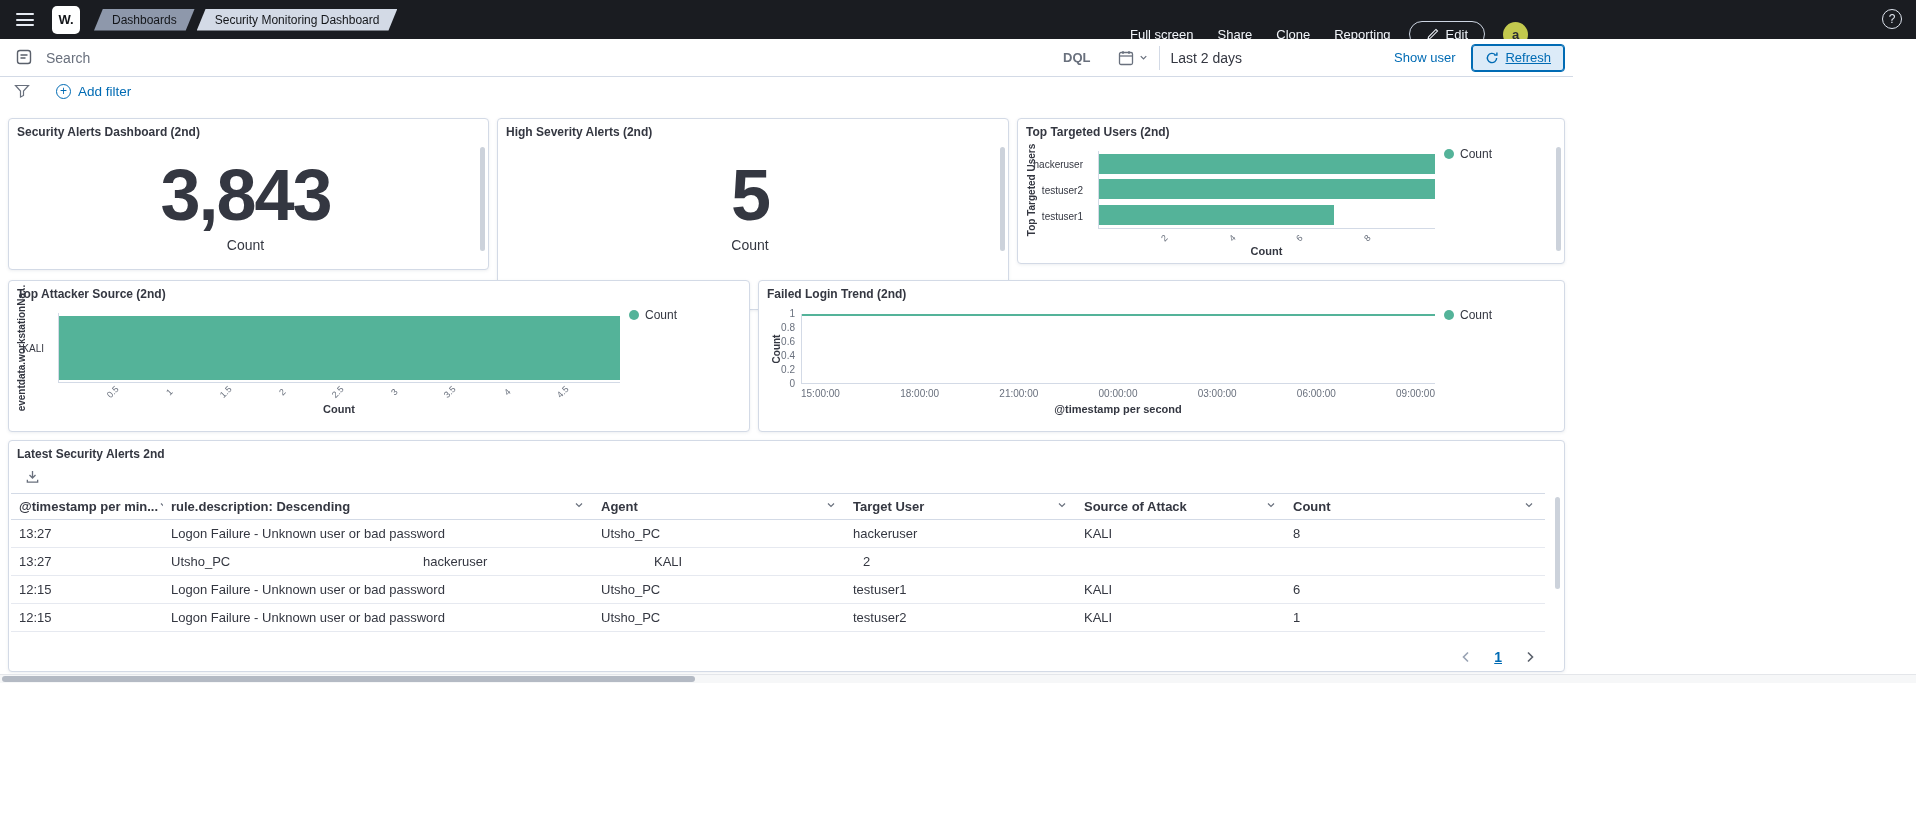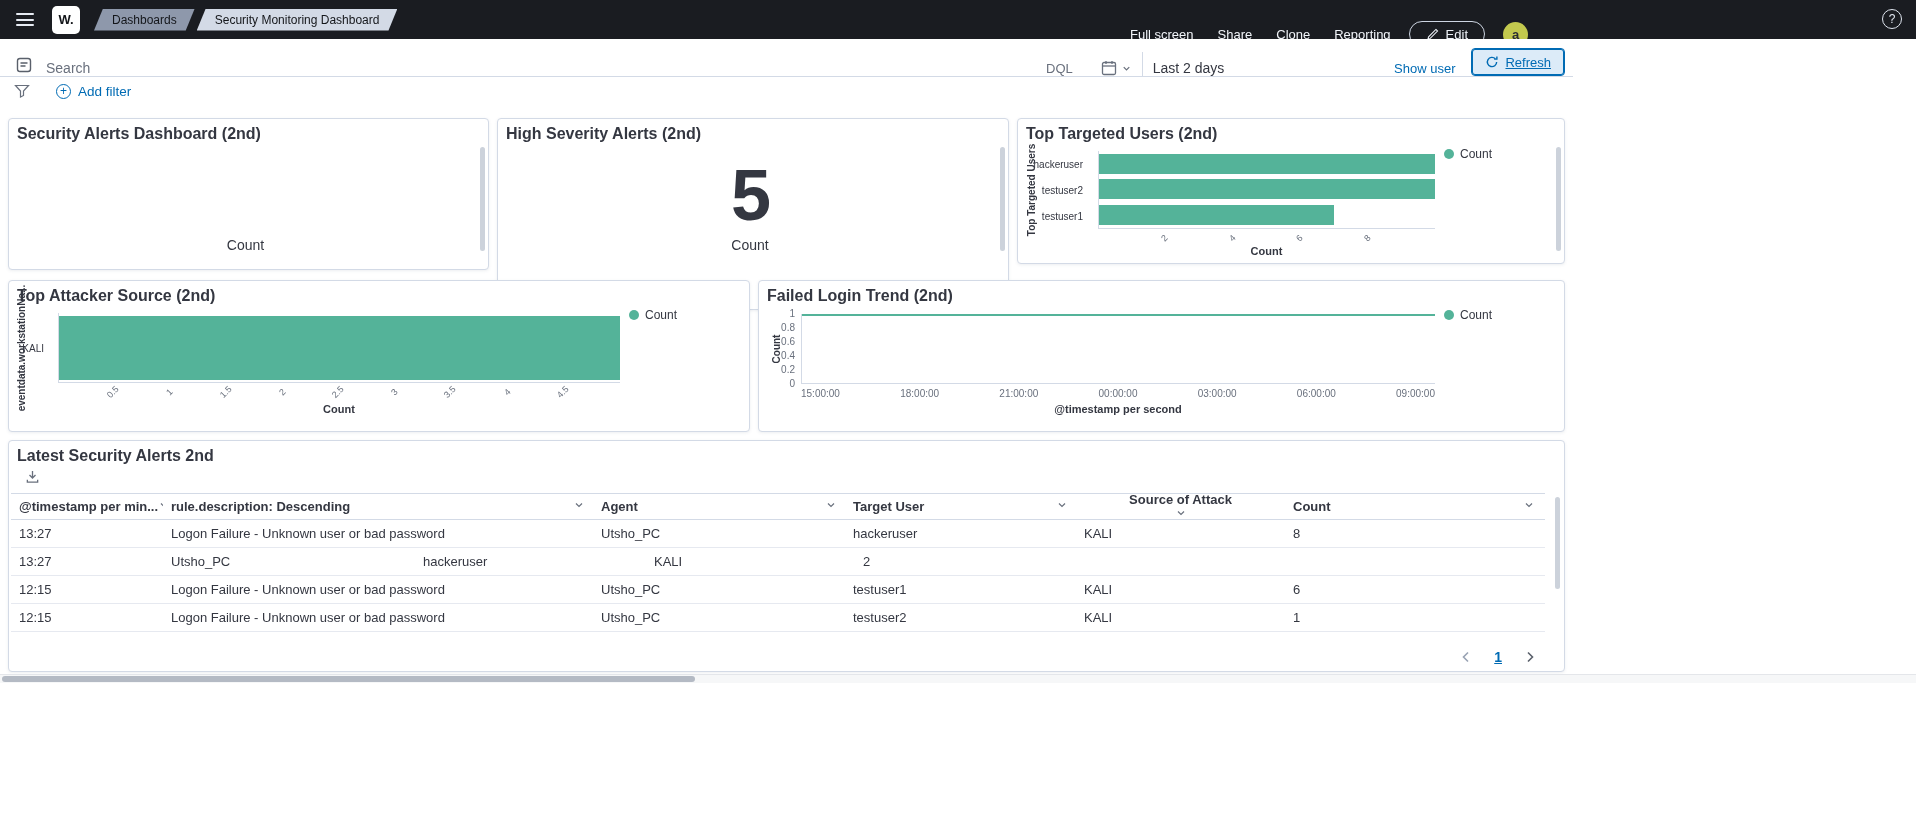--- a/index.html
+++ b/index.html
@@ -23,46 +23,46 @@
   .edit-btn { display:flex; align-items:center; gap:7px; margin-left:18px; height:26px; padding:0 16px;
     background:transparent; border:1px solid #cdd5e2; border-radius:13px; color:#eef2f8; font-size:13px; cursor:pointer;
     font-family:inherit; }
   .avatar { width:25px; height:25px; border-radius:50%; background:#c3c94e; color:#2b2d33; font-size:13px;
     font-weight:700; display:flex; align-items:center; justify-content:center; margin-left:18px; cursor:pointer; }
   .help { position:absolute; right:14px; top:9px; width:20px; height:20px; border-radius:50%;
     border:1.5px solid #dfe5ef; color:#dfe5ef; font-size:12px; display:flex; align-items:center; justify-content:center; cursor:pointer; }
 
   
   .searchrow { position:absolute; top:39px; left:0; width:1573px; height:38px; background:#fff;
-    border-bottom:1px solid #d3dae6; display:flex; align-items:flex-end; padding:0 4px 0 14px; }
+    border-bottom:1px solid #d3dae6; display:flex; align-items:center; padding:0 4px 0 14px; }
   .sq-icon { width:20px; height:20px; border:none; background:none; cursor:pointer; padding:0; }
   .search-input { flex:0 0 990px; border:none; outline:none; font-size:14px; color:#343741; margin-left:12px;
     font-family:inherit; }
   .search-input::placeholder { color:#69707d; }
-  .dql { font-size:13px; color:#69707d; font-weight:400; cursor:pointer; margin-left:10px; }
+  .dql { font-size:13px; color:#69707d; font-weight:700; cursor:pointer; margin-left:27px; }
   .cal-group { display:flex; align-items:center; gap:4px; margin-left:28px; cursor:pointer; }
   .vdiv { width:1px; height:24px; background:#d3dae6; margin:0 10px; }
   .time-range { font-size:14px; color:#343741; cursor:pointer; white-space:nowrap; }
   .show-dates { margin-left:auto; font-size:13px; color:#006bb4; font-weight:500; cursor:pointer; white-space:nowrap; }
   .refresh-btn { display:flex; align-items:center; gap:6px; margin:0 4px 0 16px; height:28px; padding:0 13px;
     background:#dcebf8; border:1px solid #006bb4; box-shadow:0 0 0 1px #006bb4 inset; border-radius:4px;
     color:#006bb4; font-size:13px; font-weight:500; cursor:pointer; font-family:inherit; }
   .refresh-btn .lbl { text-decoration:underline; }
 
   
   .filterrow { position:absolute; top:77px; left:0; width:1573px; height:28px; display:flex; align-items:center; padding:0 14px; }
   .addfilter { display:flex; align-items:center; gap:7px; margin-left:26px; cursor:pointer; }
   .addfilter .plus { width:15px; height:15px; border-radius:50%; border:1px solid #006bb4; color:#006bb4;
     font-size:12px; line-height:13px; text-align:center; }
   .addfilter .txt { color:#006bb4; font-size:13.5px; }
 
   
   .panel { position:absolute; background:#fff; border:1px solid #d3dae6; border-radius:4px;
     box-shadow:0 1px 3px rgba(109,120,140,.12); }
-  .panel-title { position:absolute; top:6px; left:8px; font-size:16px; font-weight:700; color:#343741; white-space:nowrap; }
+  .panel-title { position:absolute; top:6px; left:8px; font-size:12px; font-weight:700; color:#343741; white-space:nowrap; }
   .vscroll { position:absolute; width:5px; border-radius:3px; background:#ccd2db; }
 
   .metric-value { position:absolute; left:0; right:6px; top:40px; text-align:center; font-size:72px;
     font-weight:600; color:#343741; letter-spacing:-2px; line-height:1; }
   .metric-label { position:absolute; left:0; right:6px; top:118px; text-align:center; font-size:14px; color:#343741; }
 
   .plot { position:absolute; border-left:1px solid #d3dae6; border-bottom:1px solid #d3dae6;
     display:flex; flex-direction:column; justify-content:space-around; }
   .bar { background:#54b399; }
   .cats { position:absolute; display:flex; flex-direction:column; justify-content:space-around; text-align:right; }
@@ -164,20 +164,21 @@
       <path d="M1.5 2.5h13l-5 5.5v4.5l-3 1.5V8z" fill="none" stroke="#69707d" stroke-width="1.2"></path>
     </svg>
   <div class="addfilter">
     <span class="plus">+</span>
     <span class="txt">Add filter</span>
   </div>
 </div>
 
 <section class="panel" style="left:8px;top:118px;width:481px;height:152px">
   <div class="panel-title">Security Alerts Dashboard (2nd)</div>
+  <div class="metric-value">3,843</div>
   <div class="metric-label">Count</div>
   <div class="vscroll" style="right:3px;top:28px;height:104px"></div>
 </section>
 
 <section class="panel" style="left:497px;top:118px;width:512px;height:192px">
   <div class="panel-title">High Severity Alerts (2nd)</div>
   <div class="metric-value">5</div>
   <div class="metric-label">Count</div>
   <div class="vscroll" style="right:3px;top:28px;height:104px"></div>
 </section>
@@ -293,21 +294,21 @@
           <span class="th-caret"><svg width="12" height="12" viewBox="0 0 16 16">
               <path d="M4 6l4 4 4-4" fill="none" stroke="#69707d" stroke-width="1.6"></path>
             </svg></span>
         </div>
         <div class="th" style="width: 231px;">
           <span class="th-label">Target User</span>
           <span class="th-caret"><svg width="12" height="12" viewBox="0 0 16 16">
               <path d="M4 6l4 4 4-4" fill="none" stroke="#69707d" stroke-width="1.6"></path>
             </svg></span>
         </div>
-        <div class="th" style="width: 209px; flex-direction: column;">
+        <div class="th" style="width: 209px;">
           <span class="th-label">Source of Attack</span>
           <span class="th-caret"><svg width="12" height="12" viewBox="0 0 16 16">
               <path d="M4 6l4 4 4-4" fill="none" stroke="#69707d" stroke-width="1.6"></path>
             </svg></span>
         </div>
         <div class="th" style="width: 258px;">
           <span class="th-label">Count</span>
           <span class="th-caret"><svg width="12" height="12" viewBox="0 0 16 16">
               <path d="M4 6l4 4 4-4" fill="none" stroke="#69707d" stroke-width="1.6"></path>
             </svg></span>

